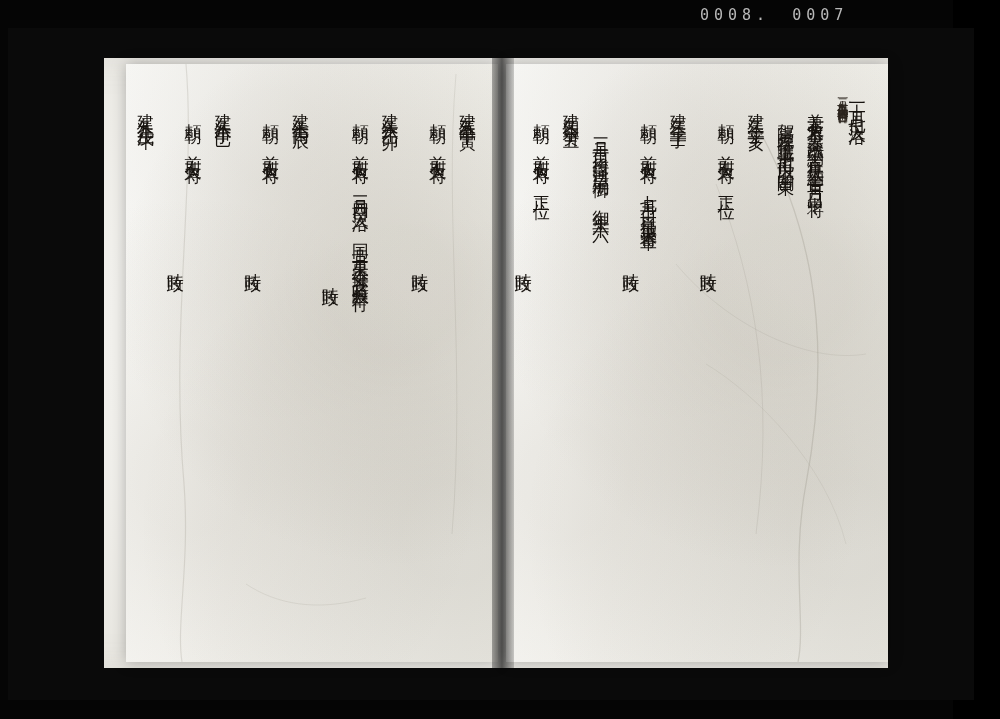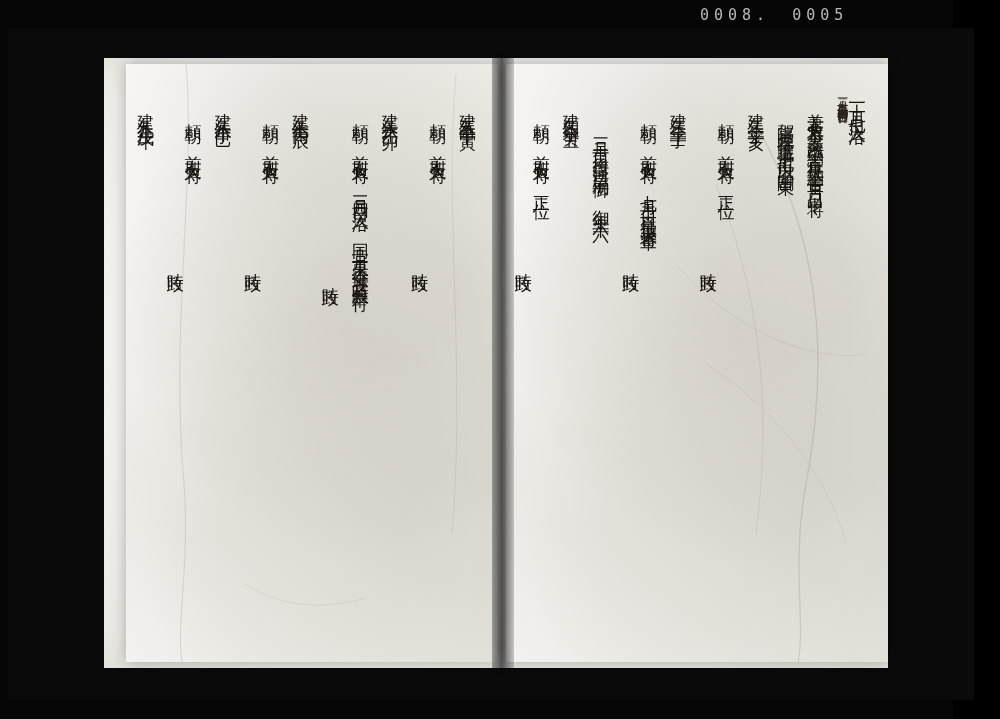--- a/index.html
+++ b/index.html
@@ -141,21 +141,21 @@
     letter-spacing: 3px;
   }
 </style>
 </head>
 <body>
 
 <div class="scan">
 
   <div class="frame-numbers">
     <span>0008.</span>
-    <span>0005</span>
+    <span>0007</span>
   </div>
 
   <div class="spread">
     <div class="mount-top"></div>
     <div class="mount-left"></div>
     <div class="mount-right"></div>
     <div class="mount-bottom"></div>
 
     <div class="leaf left">
       <div class="foxing"></div>

